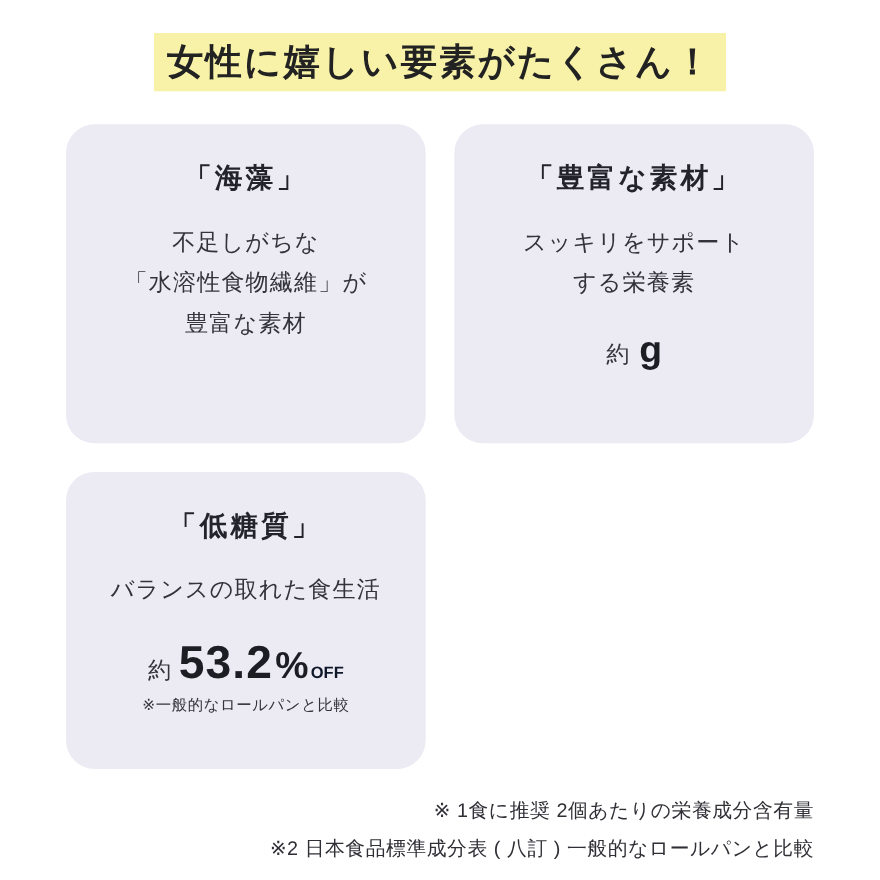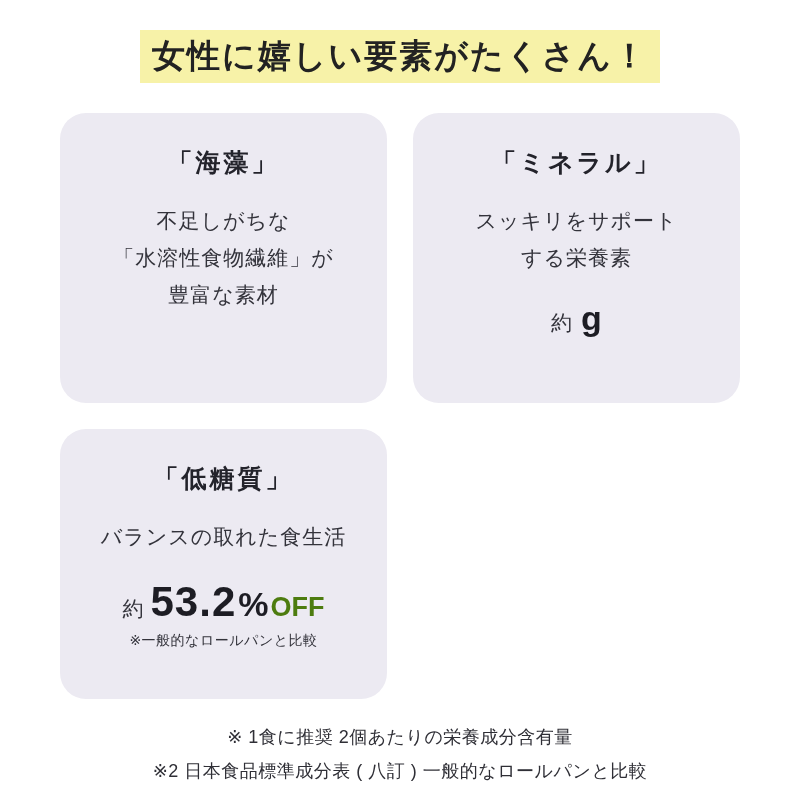--- a/index.html
+++ b/index.html
@@ -95,37 +95,37 @@
     letter-spacing: 1px;
     color: #1d1d24;
   }
   .metric-unit {
     font-size: 34px;
     font-weight: bold;
     color: #1d1d24;
     margin-left: 2px;
   }
   .metric-suffix {
-    font-size: 27px;
+    font-size: 15px;
     font-weight: bold;
-    color: #4d7c0f;
+    color: #0f172a;
     margin-left: 2px;
     letter-spacing: 0;
   }
   .metric-note {
     margin-top: 6px;
     font-size: 14px;
     letter-spacing: 0.5px;
     color: #33333b;
     white-space: nowrap;
   }
   
   .footnotes {
     margin-top: 22px;
-    text-align: center;
+    text-align: right;
     color: #2f2f36;
   }
   .footnote {
     font-size: 18px;
     line-height: 1.85;
     letter-spacing: 0.5px;
     white-space: nowrap;
   }
 </style>
 </head>
@@ -143,21 +143,21 @@
       <div class="card-title">「海藻」</div>
       <div class="card-body">
         <span class="line">不足しがちな</span>
         <span class="line">「水溶性食物繊維」が</span>
         <span class="line">豊富な素材</span>
       </div>
     </div>
 
 
     <div class="card">
-      <div class="card-title">「ミネラル」</div>
+      <div class="card-title">「豊富な素材」</div>
       <div class="card-body">
         <span class="line">スッキリをサポート</span>
         <span class="line">する栄養素</span>
       </div>
       <div class="metric">
         <span class="metric-prefix">約</span>
         <span class="metric-unit">g</span>
       </div>
     </div>
 

